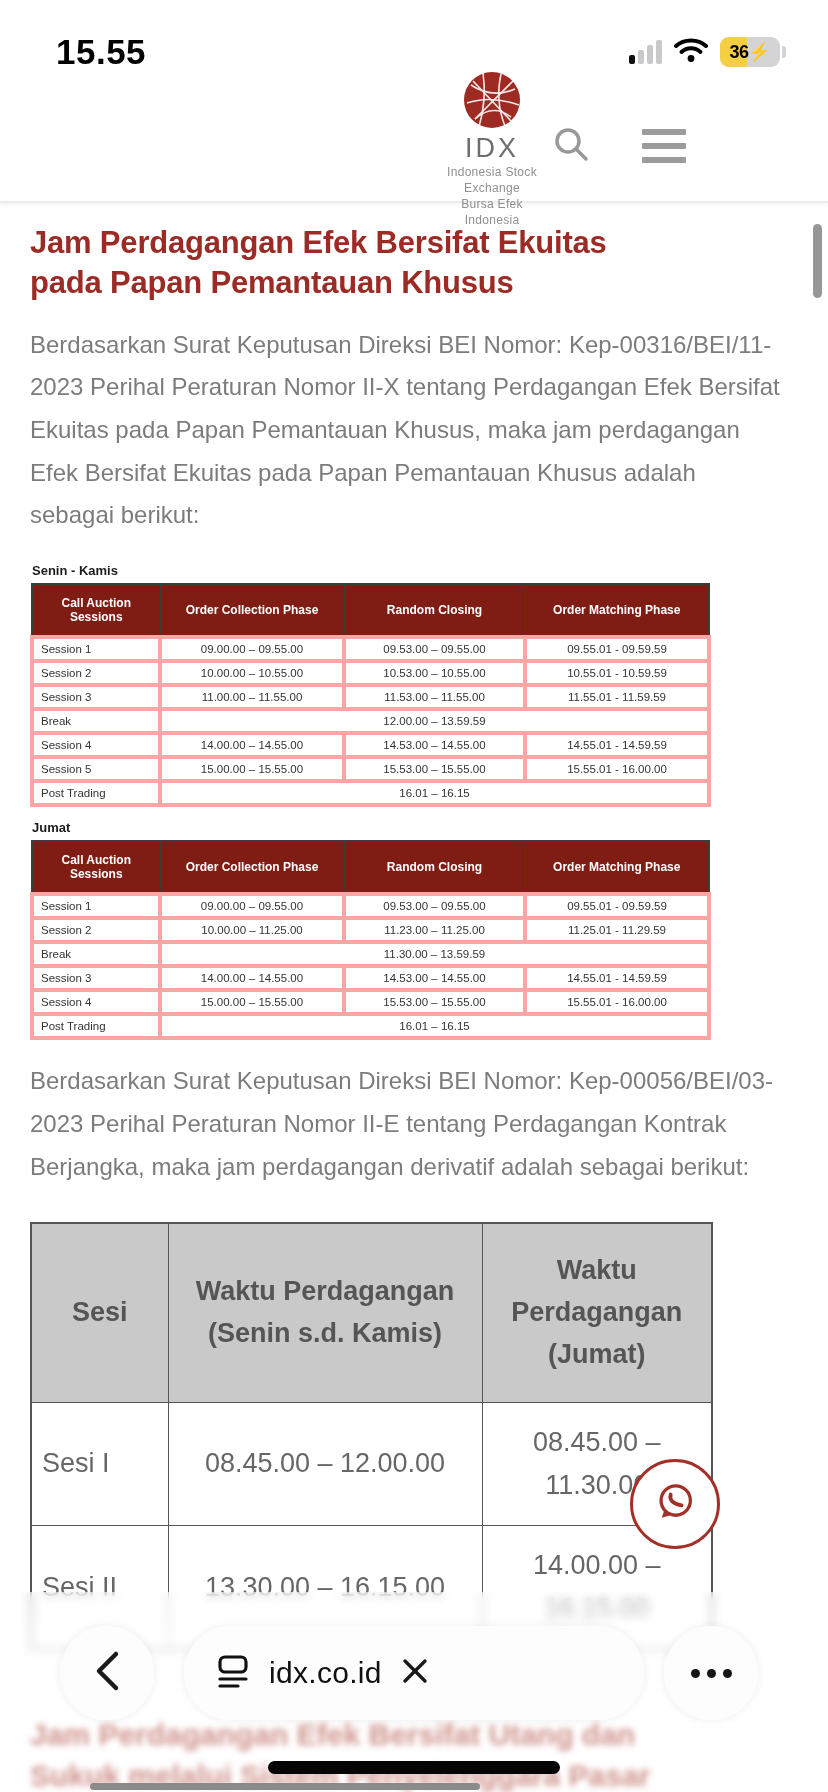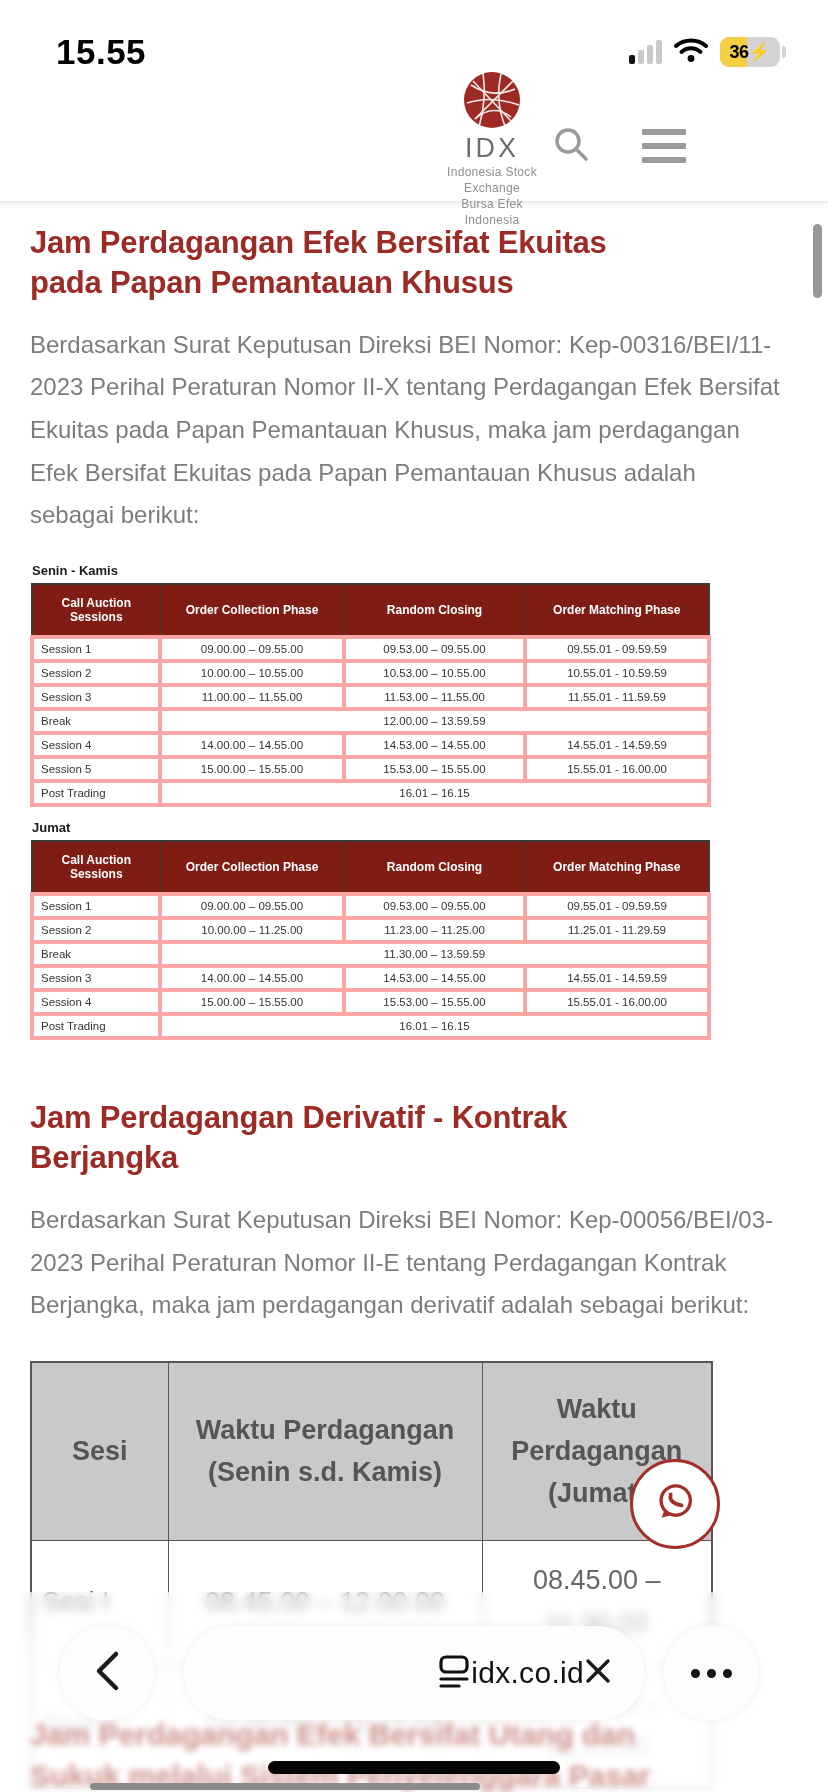--- a/index.html
+++ b/index.html
@@ -72,21 +72,21 @@
 
   .tb-btn { position:absolute; top:1626px; width:94px; height:94px; border-radius:50%;
     background:rgba(253,253,253,.95); box-shadow:0 0 10px rgba(0,0,0,.07);
     display:flex; align-items:center; justify-content:center; z-index:7; }
   .tb-back { left:60px; }
   .tb-more { left:664px; }
   .dots { display:flex; gap:7px; }
   .dots i { width:9px; height:9px; border-radius:50%; background:#151515; display:block; }
   .url-pill { position:absolute; left:184px; top:1626px; width:460px; height:94px; border-radius:47px;
     background:rgba(253,253,253,.97); box-shadow:0 0 10px rgba(0,0,0,.07); z-index:7;
-    display:flex; align-items:center; justify-content:flex-end; padding:0 32px; }
+    display:flex; align-items:center; justify-content:flex-start; padding:0 32px;gap:19px; }
   .url-text { font-size:30px; color:#111; letter-spacing:.3px; }
 
   .home-indicator { position:absolute; left:268px; top:1761px; width:292px; height:13px;
     border-radius:7px; background:#050505; z-index:9; }
   .scroll-thumb-h { position:absolute; left:90px; top:1783px; width:390px; height:7px;
     border-radius:4px; background:#8b8b8b; z-index:9; }
 </style>
 </head>
 <body>
 
@@ -257,21 +257,20 @@
           <td>15.53.00 – 15.55.00</td>
           <td>15.55.01 - 16.00.00</td>
         </tr>
         <tr>
           <td class="c-label">Post Trading</td>
           <td colspan="3" class="c-span">16.01 – 16.15</td>
         </tr>
       </tbody>
   </table>
 
-  <h2>Jam Perdagangan Derivatif - Kontrak Berjangka</h2>
   <div class="para">Berdasarkan Surat Keputusan Direksi BEI Nomor: Kep-00056/BEI/03-2023 Perihal Peraturan Nomor II-E tentang Perdagangan Kontrak Berjangka, maka jam perdagangan derivatif adalah sebagai berikut:</div>
 
   <table class="deriv">
     <colgroup>
         <col style="width:137px">
         <col style="width:314px">
         <col style="width:230px">
       </colgroup>
     <thead>
       <tr>

